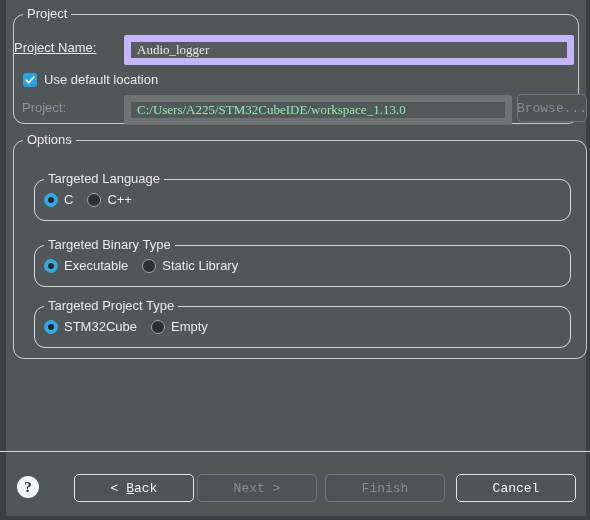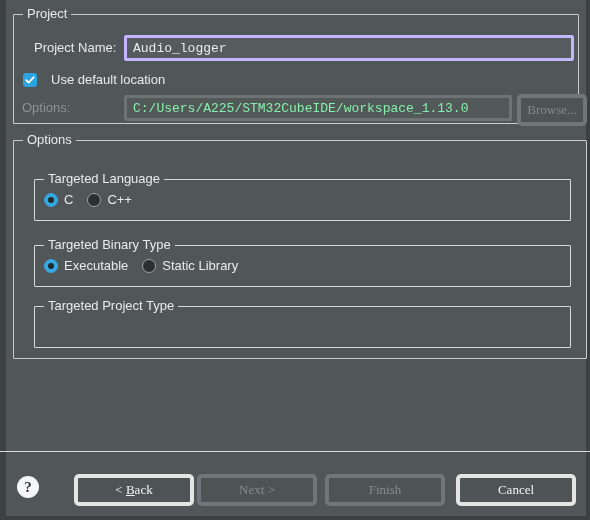--- a/index.html
+++ b/index.html
@@ -49,21 +49,21 @@
     position: absolute;
     left: 6px; top: 0;
     width: 580px;
     height: 451px;
   }
 
   
   .group {
     position: absolute;
     border: 1px solid #c9cccd;
-    border-radius: 1px;
+    border-radius: 11px;
     box-sizing: border-box;
   }
   .group > .grp-title {
     position: absolute;
     top: -9px;
     left: 9px;
     padding: 0 4px;
     background: #515659;
     font-size: 13px;
     color: #e9eaea;
@@ -81,43 +81,43 @@
     color: #e9eaea;
     white-space: nowrap;
     line-height: 16px;
   }
   .lbl.disabled { color: #8d9295; }
 
   .textfield {
     position: absolute;
     box-sizing: border-box;
     background: #565b5e;
-    border: 3px solid #c4b5fd;
+    border: 7px solid #c4b5fd;
     border-radius: 2px;
     color: #e9eaea;
     font-size: 13px;
-    font-family: Liberation Mono, monospace;
+    font-family: Liberation Serif, serif;
     padding: 8px 6px;
     line-height: 24px;
     white-space: nowrap;
     overflow: hidden;
     outline: none;
   }
   .textfield.disabled {
     color: #86efac;
     border-color: #6e7376;
     background: #535859;
   }
 
   
   .checkbox-row {
     position: absolute;
     display: flex;
     align-items: center;
-    gap: 14px;
+    gap: 7px;
   }
   .cbox {
     width: 14px;
     height: 14px;
     border-radius: 3px;
     background: #2aa3e0;
     position: relative;
     flex: 0 0 auto;
   }
   .cbox svg { position: absolute; left: 1px; top: 1px; }
@@ -175,26 +175,26 @@
   .btnbar {
     position: absolute;
     left: 0; top: 452px;
     width: 590px;
     height: 64px;
   }
   .btn {
     position: absolute;
     box-sizing: border-box;
     height: 28px;
-    border: 4px solid #e5e5e5;
+    border: 1px solid #e5e5e5;
     border-radius: 5px;
     background: #4e5356;
     color: #f2f3f3;
     font-size: 13px;
-    font-family: Liberation Serif, serif;
+    font-family: Liberation Mono, monospace;
     display: flex;
     align-items: center;
     justify-content: center;
     white-space: nowrap;
     padding: 12px;
   }
   .btn.disabled {
     color: #868b8f;
     border-color: #71767a;
   }
@@ -225,34 +225,34 @@
 
   <div class="edge-left"></div>
   <div class="edge-right"></div>
   <div class="edge-bottom"></div>
 
   <div class="page">
 
     <div class="group" style="left:7px; top:14px; width:566px; height:110px;">
       <span class="grp-title">Project</span>
 
-      <span class="lbl" style="left:20px; top:25px;">Project Name:</span>
+      <span class="lbl" style="left:0; top:25px;text-decoration:underline;">Project Name:</span>
 
       <input class="textfield" type="text" style="left: 110px; top: 20px; width: 450px; height: 26px;" value="Audio_logger">
 
       <div class="checkbox-row" style="left:9px; top:57px;">
         <span class="cbox">
           <svg width="12" height="12" viewBox="0 0 12 12" aria-hidden="true">
             <path d="M2.2 6.2 L4.6 8.7 L9.8 3.2" fill="none" stroke="#ffffff" stroke-width="1.7" stroke-linecap="round" stroke-linejoin="round"></path>
           </svg>
         </span>
         <span class="lbl" style="position:static;">Use default location</span>
       </div>
 
-      <span class="lbl disabled" style="left:8px; top:85px;">Options:</span>
+      <span class="lbl disabled" style="left:8px; top:85px;">Project:</span>
 
       <input class="textfield disabled" type="text" disabled="" style="left: 110px; top: 80px; width: 388px; height: 26px;" value="C:/Users/A225/STM32CubeIDE/workspace_1.13.0">
 
       <button class="btn disabled" disabled="" style="left:503px; top:79px; width:70px; height:28px; position:absolute;">Browse...</button>
     </div>
 
     <div class="group" style="left:7px; top:140px; width:574px; height:219px;">
       <span class="grp-title">Options</span>
 
       <div class="group inner" style="left:20px; top:104px; width:537px; height:42px;">
@@ -281,20 +281,30 @@
           <label class="radio-opt">
             <span class="radio off"></span>
             <span class="radio-label">C++</span>
           </label>
         </div>
       </div>
 
       <div class="group inner" style="left:20px; top:165px; width:537px; height:42px;padding-left:47px;">
         <span class="grp-title">Targeted Project Type</span>
 
+        <div class="radio-row" style="left:9px; top:12px;">
+          <label class="radio-opt">
+            <span class="radio on"></span>
+            <span class="radio-label">STM32Cube</span>
+          </label>
+          <label class="radio-opt">
+            <span class="radio off"></span>
+            <span class="radio-label">Empty</span>
+          </label>
+        </div>
       </div>
 
     </div>
   </div>
 
   <div class="sep"></div>
 
   <div class="btnbar">
     <div class="help-icon" style="left:17px; top:24px;">?</div>
 

